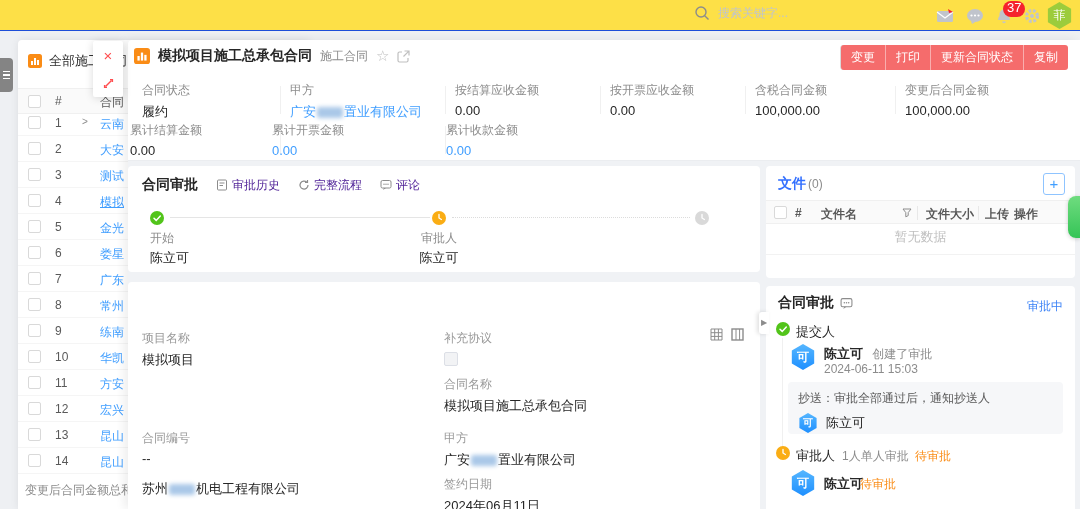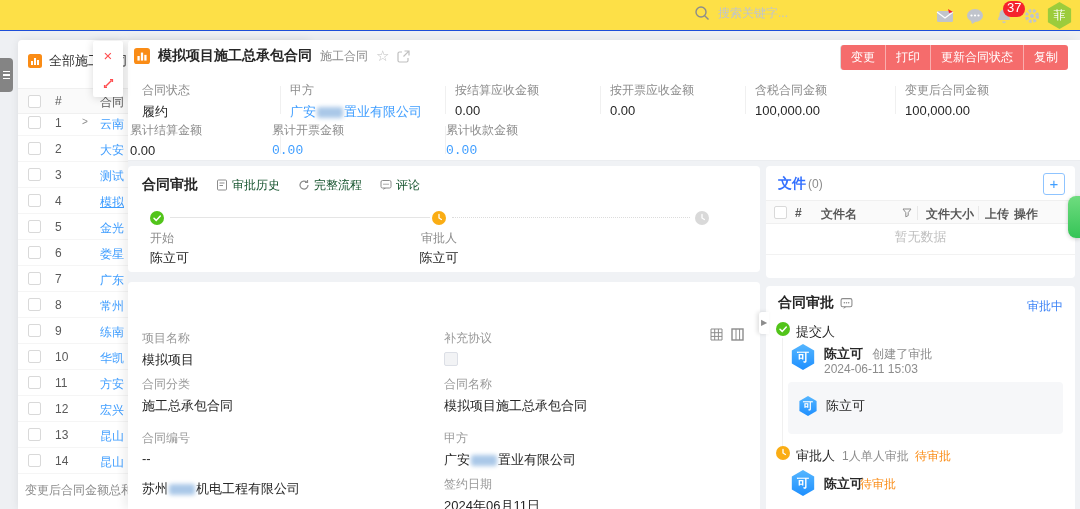--- a/index.html
+++ b/index.html
@@ -43,30 +43,30 @@
   .mp-title { font-size:14px; font-weight:bold; color:#262626; }
   .mp-tag { color:#8c8c8c; }
   .star { color:#bfbfbf; font-size:15px; cursor:pointer; }
   .btn-close { position:absolute; right:192px; top:5px; height:25px; padding:0 11px; background:#fff; border:1px solid #d9d9d9; border-radius:3px; color:#595959; font-size:12px; line-height:23px; cursor:pointer; }
   .btn-group { position:absolute; right:12px; top:5px; height:25px; display:flex; border-radius:3px; overflow:hidden; }
   .btn-danger { background:#f56c6c; color:#fff; font-size:12px; padding:0 10px; line-height:25px; cursor:pointer; }
   .btn-danger + .btn-danger { border-left:1px solid rgba(255,255,255,.45); }
   .sum-cell { position:absolute; }
   .sum-label { color:#8c8c8c; }
   .sum-value { margin-top:4px; font-size:13px; color:#262626; }
-  .link { color:#409eff; cursor:pointer;font-family:Liberation Mono, monospace; }
+  .link { color:#409eff; cursor:pointer; }
   .sum-div { position:absolute; width:1px; height:28px; background:#f0f0f0; }
   .redact { display:inline-block; width:26px; height:11px; margin:0 1px; background:#aac8e8; filter:blur(2px); border-radius:2px; vertical-align:middle; }
 
   .card { position:absolute; background:#fff; border-radius:4px; }
 
   
   .flow-head { position:absolute; left:14px; top:10px; display:flex; align-items:center; gap:18px; }
   .flow-title { font-size:14px; font-weight:bold; }
-  .flow-link { display:flex; align-items:center; gap:4px; color:#14532d; cursor:pointer; }
+  .flow-link { display:flex; align-items:center; gap:4px; color:#4c1d95; cursor:pointer; }
   .dot { position:absolute; width:14px; height:14px; border-radius:50%; }
   .flow-line { position:absolute; top:51px; height:0; border-top:1px solid #e5e5e5; }
   .flow-line.dotted { border-top-style:dotted; border-top-color:#dcdcdc; }
   .step-name { color:#8c8c8c; }
   .step-person { font-size:13px; color:#262626; margin-top:2px; }
 
   
   .tabs-row { position:absolute; left:0; top:0; width:100%; height:33px; border-bottom:1px solid #f0f0f0; display:flex; align-items:center; padding:0 14px; gap:26px; }
   .tab { font-size:13px; color:#595959; height:33px; line-height:31px; cursor:pointer; white-space:nowrap; }
   .tab.active { color:#409eff; border-bottom:2px solid #409eff; }
@@ -389,24 +389,20 @@
       </div>
 
       <div class="fld" style="left:14px;top:48px">
         <div class="fld-label">项目名称</div>
         <div class="fld-value link">模拟项目</div>
       </div>
       <div class="fld" style="left:316px;top:48px">
         <div class="fld-label">补充协议</div>
         <div class="chk-disabled"></div>
       </div>
-      <div class="fld" style="left:14px;top:94px">
-        <div class="fld-label">合同分类</div>
-        <div class="fld-value">施工总承包合同</div>
-      </div>
       <div class="fld" style="left:316px;top:94px">
         <div class="fld-label">合同名称</div>
         <div class="fld-value">模拟项目施工总承包合同</div>
       </div>
       <div class="fld" style="left:14px;top:148px">
         <div class="fld-label">合同编号</div>
         <div class="fld-value">--</div>
       </div>
       <div class="fld" style="left:316px;top:148px">
         <div class="fld-label">甲方</div>
@@ -467,20 +463,21 @@
       <span style="position:absolute;left:30px;top:37px;font-size:13px">提交人</span>
 
       <div class="hex av" style="position:absolute;left:24px;top:58px">可</div>
       <div style="position:absolute;left:58px;top:59px">
         <span class="bname">陈立可</span>
         <span class="muted" style="margin-left:6px">创建了审批</span>
       </div>
       <div class="muted" style="position:absolute;left:58px;top:76px">2024-06-11 15:03</div>
 
       <div class="gray-note">
+        <div>抄送：审批全部通过后，通知抄送人</div>
         <div style="display:flex;align-items:center;gap:8px;margin-top:6px">
           <span class="hex av sm">可</span>
           <span style="font-size:13px;color:#262626">陈立可</span>
         </div>
       </div>
 
       <div class="circ" style="position:absolute;left:10px;top:160px;background:#faad14">
         <svg width="14" height="14" viewBox="0 0 14 14">
             <path d="M7 3.5V7l2.4 1.5" fill="none" stroke="#fff" stroke-width="1.3" stroke-linecap="round"></path>
           </svg>

